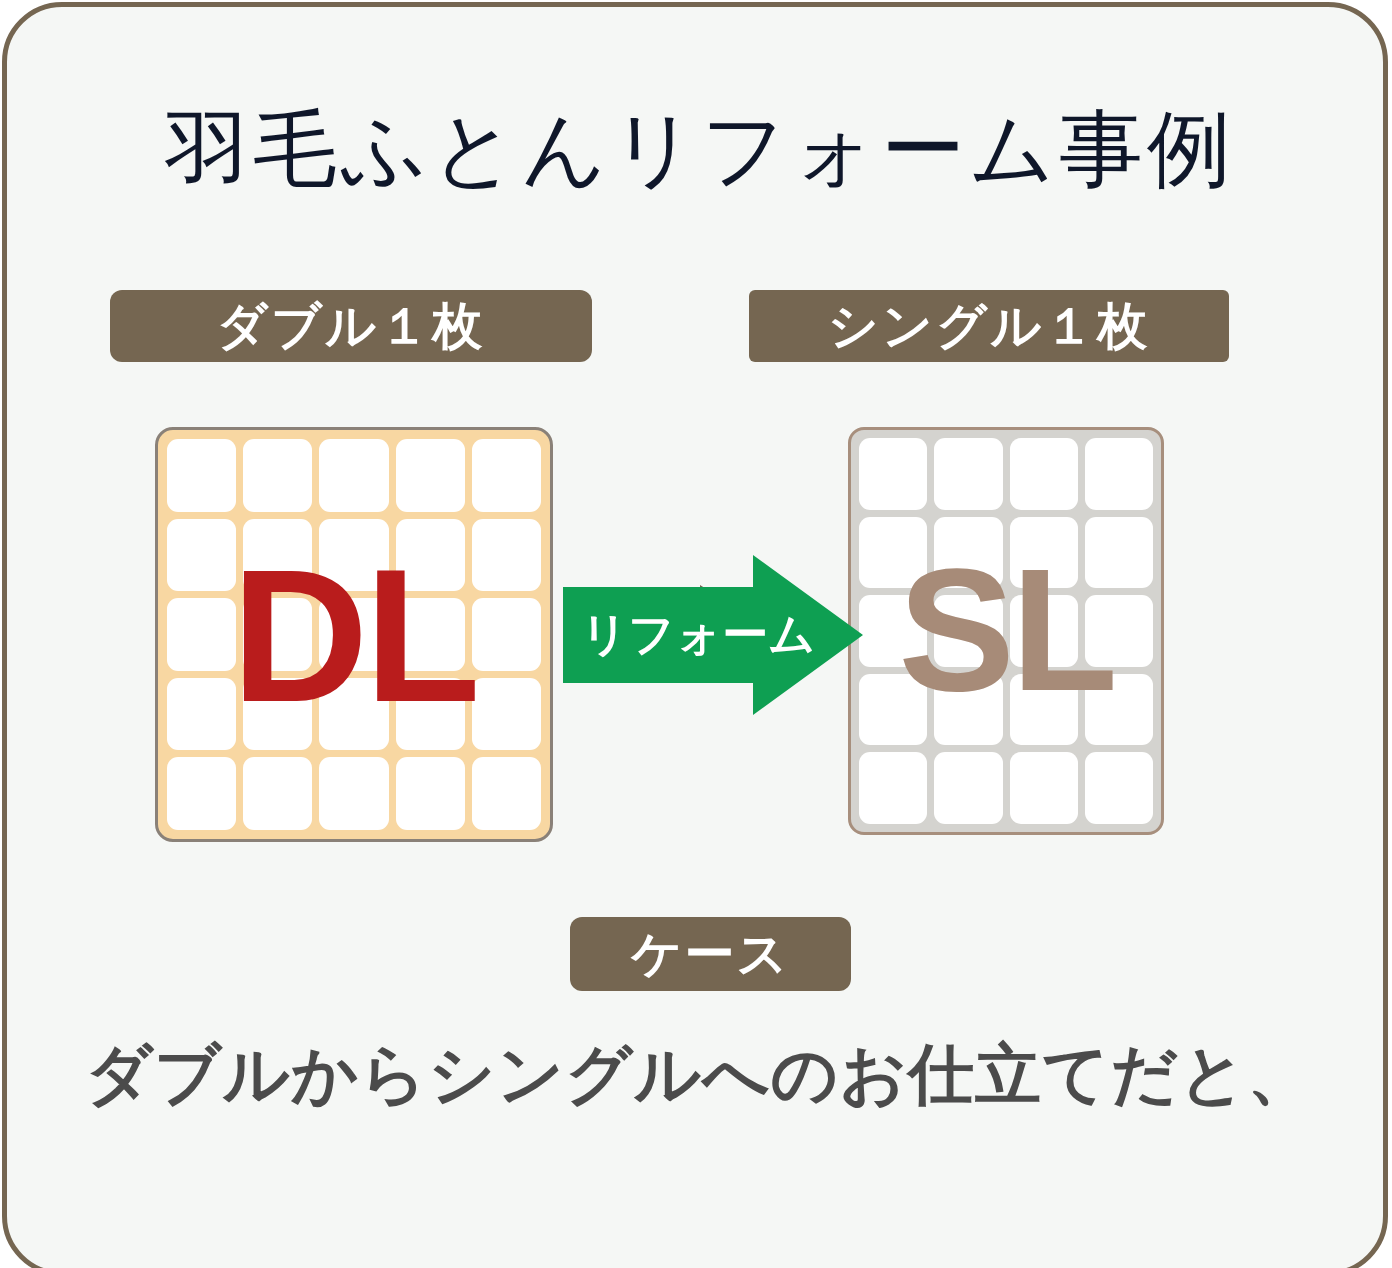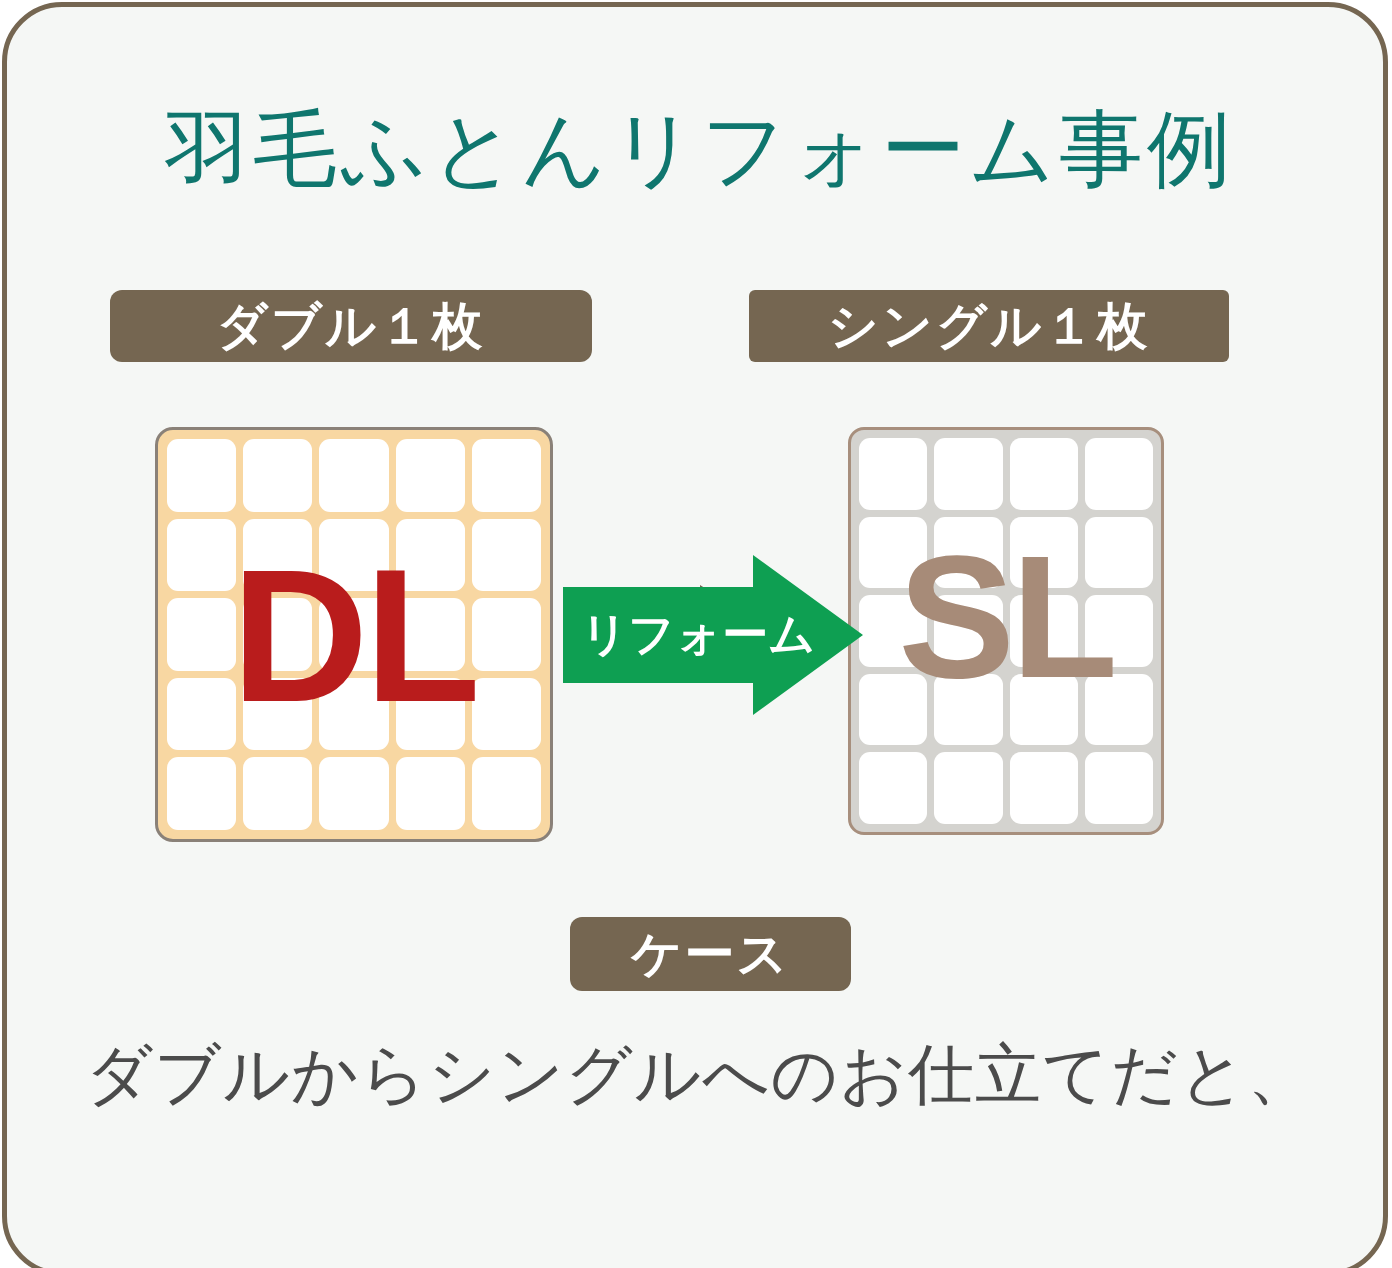--- a/index.html
+++ b/index.html
@@ -31,21 +31,21 @@
   
   #title {
     position: absolute;
     left: 0;
     top: 100px;
     width: 1386px;
     text-align: center;
     font-size: 84px;
     line-height: 1;
     letter-spacing: 4px;
-    color: #0f766e;
+    color: #0f172a;
     font-weight: 500;
     white-space: nowrap;
   }
 
   
   #badge-row {
     position: absolute;
     left: 0;
     top: 283px;
     width: 1386px;
@@ -135,21 +135,21 @@
     font-size: 190px;
     font-weight: bold;
     color: #b91c1c;
     letter-spacing: -4px;
     pointer-events: none;
     line-height: 1;
   }
   #label-sl {
     position: absolute;
     left: 841px;
-    top: 405px;
+    top: 418px;
     width: 316px;
     height: 408px;
     display: flex;
     align-items: center;
     justify-content: center;
     font-size: 175px;
     font-weight: bold;
     color: #A78B78;
     letter-spacing: -4px;
     pointer-events: none;
@@ -210,21 +210,21 @@
     left: 0;
     top: 1025px;
     width: 1386px;
     text-align: center;
     color: #4b4b4b;
     font-size: 66px;
     line-height: 84px;
     letter-spacing: 1px;
     font-weight: 400;
   }
-  #desc .line { display: block; white-space: nowrap; }
+  #desc .line { display: block; white-space: nowrap; font-weight: bold; }
 </style>
 </head>
 <body>
 
 <div id="card">
 
   <div id="title">羽毛ふとんリフォーム事例</div>
 
   <div id="badge-row">
     <div class="badge" id="badge-from">ダブル１枚</div>

